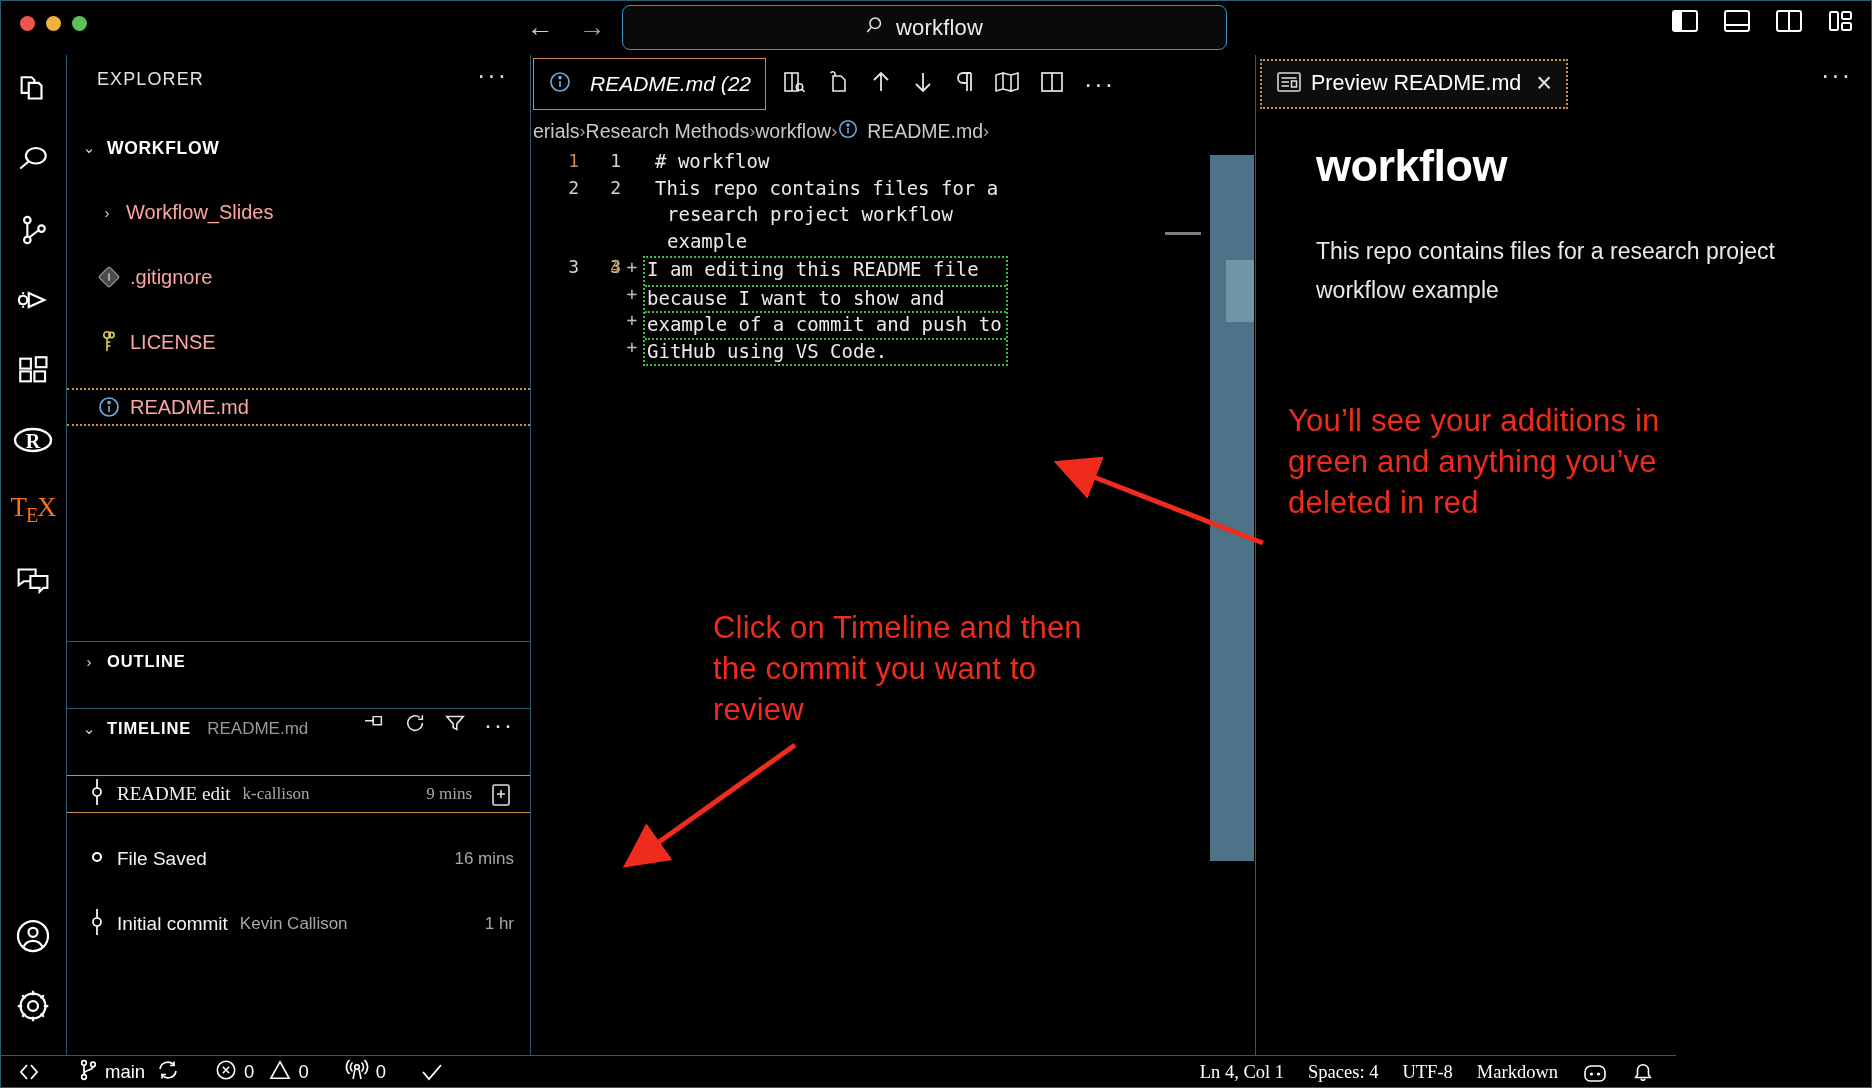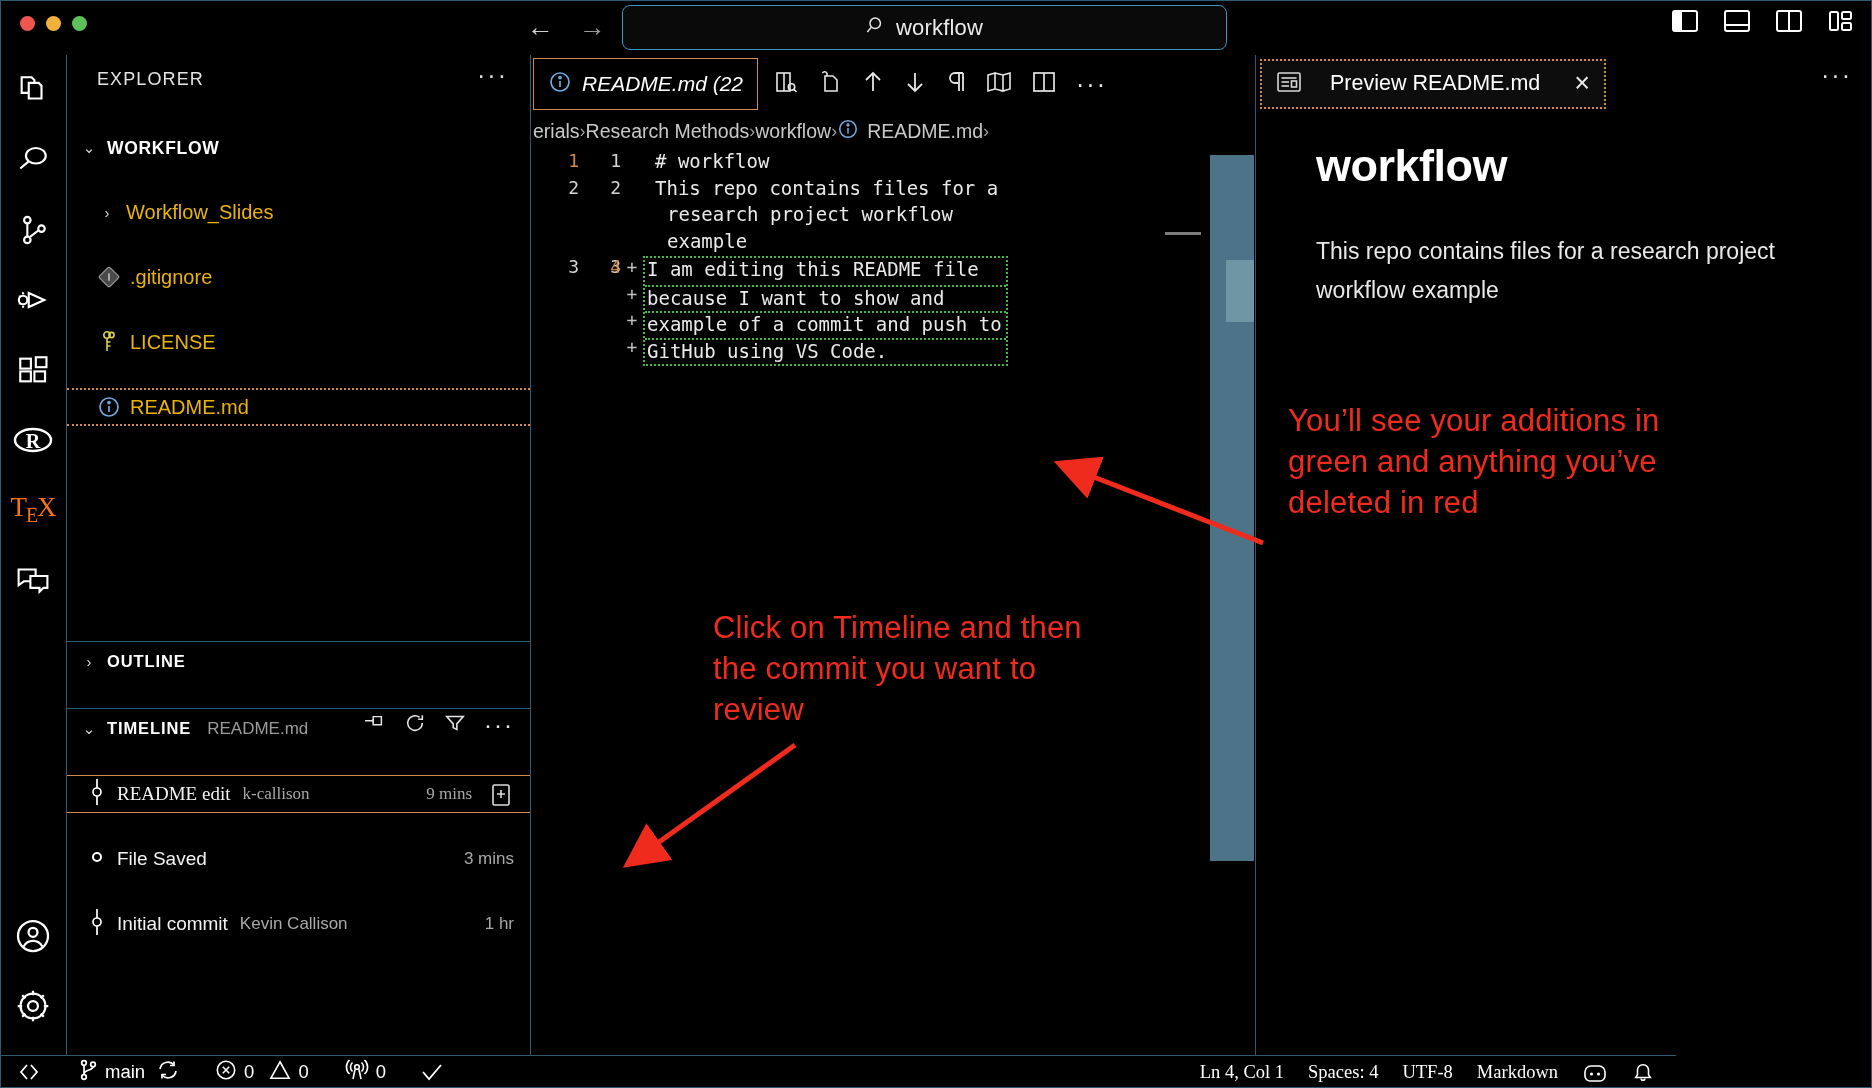--- a/index.html
+++ b/index.html
@@ -54,21 +54,21 @@
   }
   .sb-header { height: 48px; display: flex; align-items: center; padding: 0 0 0 30px; position: relative; }
   .sb-title { color: #e3e3e3; font-size: 18px; letter-spacing: 1.1px; }
   .sb-dots { position: absolute; right: 22px; top: 6px; color: #ddd; font-size: 25px; letter-spacing: 2px; }
 
   .tree-root { display: flex; align-items: center; height: 36px; padding-left: 12px; gap: 8px; }
   .chev { width: 20px; color: #ddd; font-size: 15px; display: inline-block; text-align: center; }
   .tree-root .name { color: #fff; font-size: 17.5px; font-weight: bold; letter-spacing: .7px; }
 
   .tree-row { display: flex; align-items: center; height: 38px; padding-left: 30px; gap: 9px; position: relative; }
-  .tree-row .name { color: #eab308; font-size: 20px; }
+  .tree-row .name { color: #fca5a5; font-size: 20px; }
   .tree-row.selected { border-top: 2px dotted #d08b4a; border-bottom: 2px dotted #d08b4a; }
   .ficon { width: 24px; height: 24px; display: inline-flex; align-items: center; justify-content: center; }
 
   .sb-flex { flex: 1 1 auto; }
 
   .section-head {
     height: 40px; display: flex; align-items: center; gap: 8px; padding-left: 12px;
     border-top: 1.5px solid #2c5c74; position: relative;
   }
   .section-head .stitle { color: #fff; font-size: 16.5px; font-weight: bold; letter-spacing: .9px; }
@@ -80,21 +80,21 @@
   .tl-label { color: #f2f2f2; font-size: 19px; }
   .tl-author { color: #a8a8a8; font-size: 17px; }
   .tl-time { position: absolute; right: 58px; color: #a8a8a8; font-size: 17px; }
   .tl-time.far { right: 16px; }
   .tl-badge { position: absolute; right: 18px; top: 7px; }
 
   
   .editorgroup { position: absolute; left: 531px; top: 55px; width: 724px; height: 1000px; background: #000; }
   .tabbar { height: 57px; display: flex; align-items: center; position: relative; }
   .tab {
-    height: 52px; display: flex; align-items: center; gap: 10px; padding: 0 14px;
+    height: 52px; display: flex; align-items: center; gap: 18px; padding: 0 14px;
     margin-left: 2px; border: 1.5px solid #d08b4a; background: #000;
   }
   .tab .tname { color: #fff; font-size: 21px; font-style: italic; white-space: nowrap; }
   .tabactions { display: flex; align-items: center; gap: 20px; margin-left: 16px; color: #e8e8e8; }
 
   .breadcrumbs {
     height: 38px; display: flex; align-items: center; gap: 0; padding-left: 2px;
     color: #c9c9c9; font-size: 19.5px; white-space: nowrap; overflow: hidden;
   }
   .breadcrumbs .sep { color: #9c9c9c; font-size: 18px; }
@@ -119,21 +119,21 @@
     position: absolute; left: 1210px; top: 155px; width: 44px; height: 706px;
     background: #4c7388;
   }
   .overview .thumb { position: absolute; left: 16px; top: 105px; width: 28px; height: 62px; background: #6e96a4; }
   .minimap-line { position: absolute; left: 1165px; top: 232px; width: 36px; height: 3px; background: #7d7d7d; }
 
   
   .preview { position: absolute; left: 1255px; top: 55px; width: 617px; height: 1000px; background: #000; border-left: 1.5px solid #2c5c74; }
   .pv-tabbar { height: 57px; display: flex; align-items: center; position: relative; }
   .pv-tab {
-    height: 50px; display: flex; align-items: center; gap: 28px; padding: 0 14px; margin-left: 4px;
+    height: 50px; display: flex; align-items: center; gap: 9px; padding: 0 14px; margin-left: 4px;
     border: 2px dotted #d08b4a; background: #0d0d0d;
   }
   .pv-tab .tname { color: #fff; font-size: 21.5px; }
   .pv-dots { position: absolute; right: 20px; top: 6px; color: #e0e0e0; font-size: 25px; letter-spacing: 2px; }
   .pv-body { padding: 28px 40px 0 60px; }
   .pv-h1 { color: #fff; font-size: 45px; font-weight: bold; letter-spacing: -.5px; }
   .pv-p { color: #e9e9e9; font-size: 23px; line-height: 1.68; margin-top: 40px; max-width: 470px; }
 
   
   .anno { position: absolute; color: #ee2b1c; font-size: 31px; line-height: 1.33; font-weight: 500; letter-spacing: .2px; }
@@ -374,21 +374,21 @@
       </span>
     </div>
 
     <div class="tl-row">
       <span>
         <svg width="16" height="26" viewBox="0 0 16 26" fill="none" stroke="#fff" stroke-width="2">
             <circle cx="8" cy="13" r="4"></circle>
           </svg>
       </span>
       <span class="tl-label">File Saved</span>
-      <span class="tl-time far">3 mins</span>
+      <span class="tl-time far">16 mins</span>
     </div>
 
     <div class="tl-row">
       <span>
         <svg width="16" height="26" viewBox="0 0 16 26" fill="none" stroke="#fff" stroke-width="1.7">
             <circle cx="8" cy="13" r="4"></circle>
             <path d="M8 0v9M8 17v9"></path>
           </svg>
       </span>
       <span class="tl-label">Initial commit</span>

